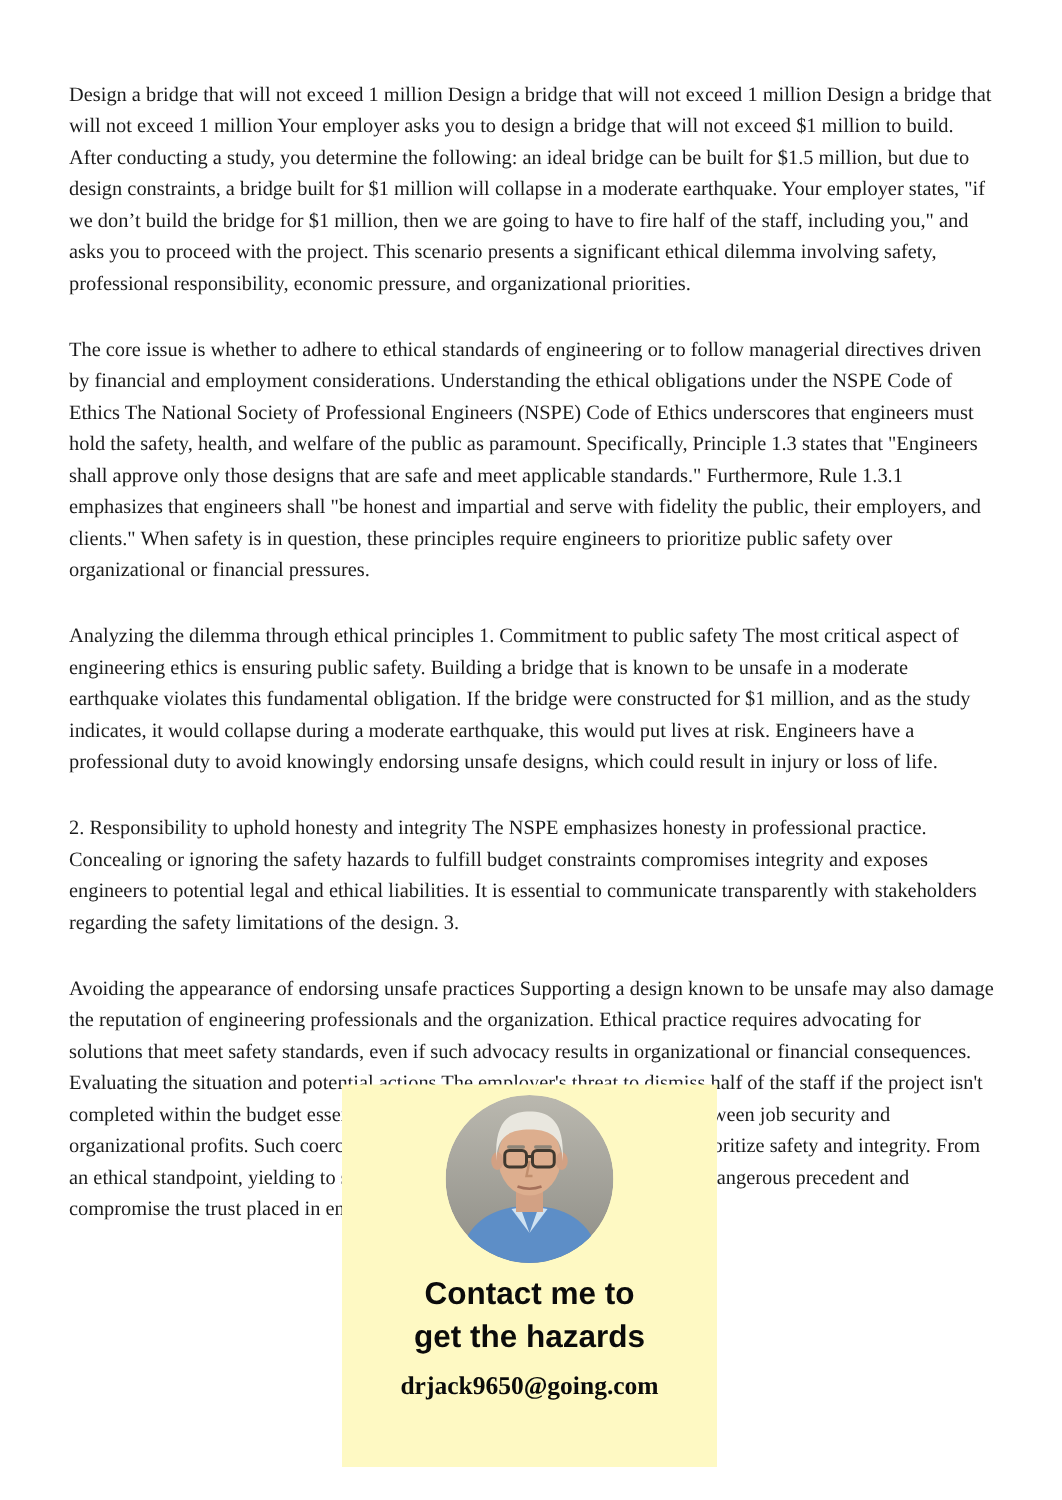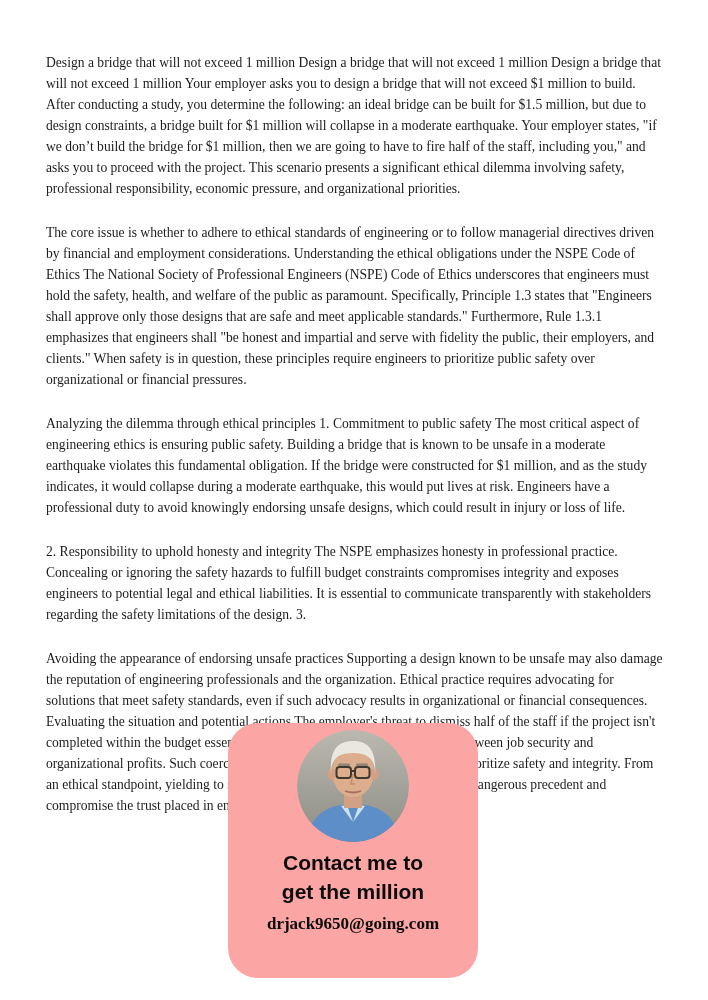--- a/index.html
+++ b/index.html
@@ -63,21 +63,21 @@
 <body>
 
 <div class="content">
   <p>Design a bridge that will not exceed 1 million Design a bridge that will not exceed 1 million Design a bridge that will not exceed 1 million Your employer asks you to design a bridge that will not exceed $1 million to build. After conducting a study, you determine the following: an ideal bridge can be built for $1.5 million, but due to design constraints, a bridge built for $1 million will collapse in a moderate earthquake. Your employer states, "if we don’t build the bridge for $1 million, then we are going to have to fire half of the staff, including you," and asks you to proceed with the project. This scenario presents a significant ethical dilemma involving safety, professional responsibility, economic pressure, and organizational priorities.</p>
   <p>The core issue is whether to adhere to ethical standards of engineering or to follow managerial directives driven by financial and employment considerations. Understanding the ethical obligations under the NSPE Code of Ethics The National Society of Professional Engineers (NSPE) Code of Ethics underscores that engineers must hold the safety, health, and welfare of the public as paramount. Specifically, Principle 1.3 states that "Engineers shall approve only those designs that are safe and meet applicable standards." Furthermore, Rule 1.3.1 emphasizes that engineers shall "be honest and impartial and serve with fidelity the public, their employers, and clients." When safety is in question, these principles require engineers to prioritize public safety over organizational or financial pressures.</p>
   <p>Analyzing the dilemma through ethical principles 1. Commitment to public safety The most critical aspect of engineering ethics is ensuring public safety. Building a bridge that is known to be unsafe in a moderate earthquake violates this fundamental obligation. If the bridge were constructed for $1 million, and as the study indicates, it would collapse during a moderate earthquake, this would put lives at risk. Engineers have a professional duty to avoid knowingly endorsing unsafe designs, which could result in injury or loss of life.</p>
   <p>2. Responsibility to uphold honesty and integrity The NSPE emphasizes honesty in professional practice. Concealing or ignoring the safety hazards to fulfill budget constraints compromises integrity and exposes engineers to potential legal and ethical liabilities. It is essential to communicate transparently with stakeholders regarding the safety limitations of the design. 3.</p>
   <p>Avoiding the appearance of endorsing unsafe practices Supporting a design known to be unsafe may also damage the reputation of engineering professionals and the organization. Ethical practice requires advocating for solutions that meet safety standards, even if such advocacy results in organizational or financial consequences. Evaluating the situation and potential actions The employer's threat to dismiss half of the staff if the project isn't completed within the budget essentially pressures employees into choosing between job security and organizational profits. Such coercion conflicts with the ethical obligation to prioritize safety and integrity. From an ethical standpoint, yielding to such pressure is unacceptable; it would set a dangerous precedent and compromise the trust placed in engineers by society.</p>
 </div>
 
-<div class="overlay" style="background: #fca5a5; border-radius: 30px;">
+<div class="overlay" style="background: #fef9c3;">
   <span class="photo">
     <svg width="112" height="112" viewBox="0 0 112 112">
       <defs>
         <clipPath id="pc">
             <circle cx="56" cy="56" r="56"></circle>
           </clipPath>
         <linearGradient id="bg" x1="0" y1="0" x2="0" y2="1">
           <stop offset="0" stop-color="#bab8af"></stop>
           <stop offset="1" stop-color="#8e8d86"></stop>
         </linearGradient>
@@ -97,16 +97,16 @@
         <rect x="39.5" y="37" width="14.5" height="11" rx="3" fill="none" stroke="#40392f" stroke-width="2"></rect>
         <rect x="58" y="37" width="14.5" height="11" rx="3" fill="none" stroke="#40392f" stroke-width="2"></rect>
         <line x1="54" y1="41" x2="58" y2="41" stroke="#40392f" stroke-width="2"></line>
         <path d="M56,44 L54,54 L58,54" fill="none" stroke="#c08e6d" stroke-width="1.6"></path>
         <path d="M48,61 Q56,64 64,61" fill="none" stroke="#a4705a" stroke-width="1.8"></path>
       </g>
     </svg>
   </span>
   <div class="msg">
     <div>Contact me to</div>
-    <div>get the million</div>
+    <div>get the hazards</div>
   </div>
   <div class="email">drjack9650@going.com</div>
 </div>
 
 </body></html>

